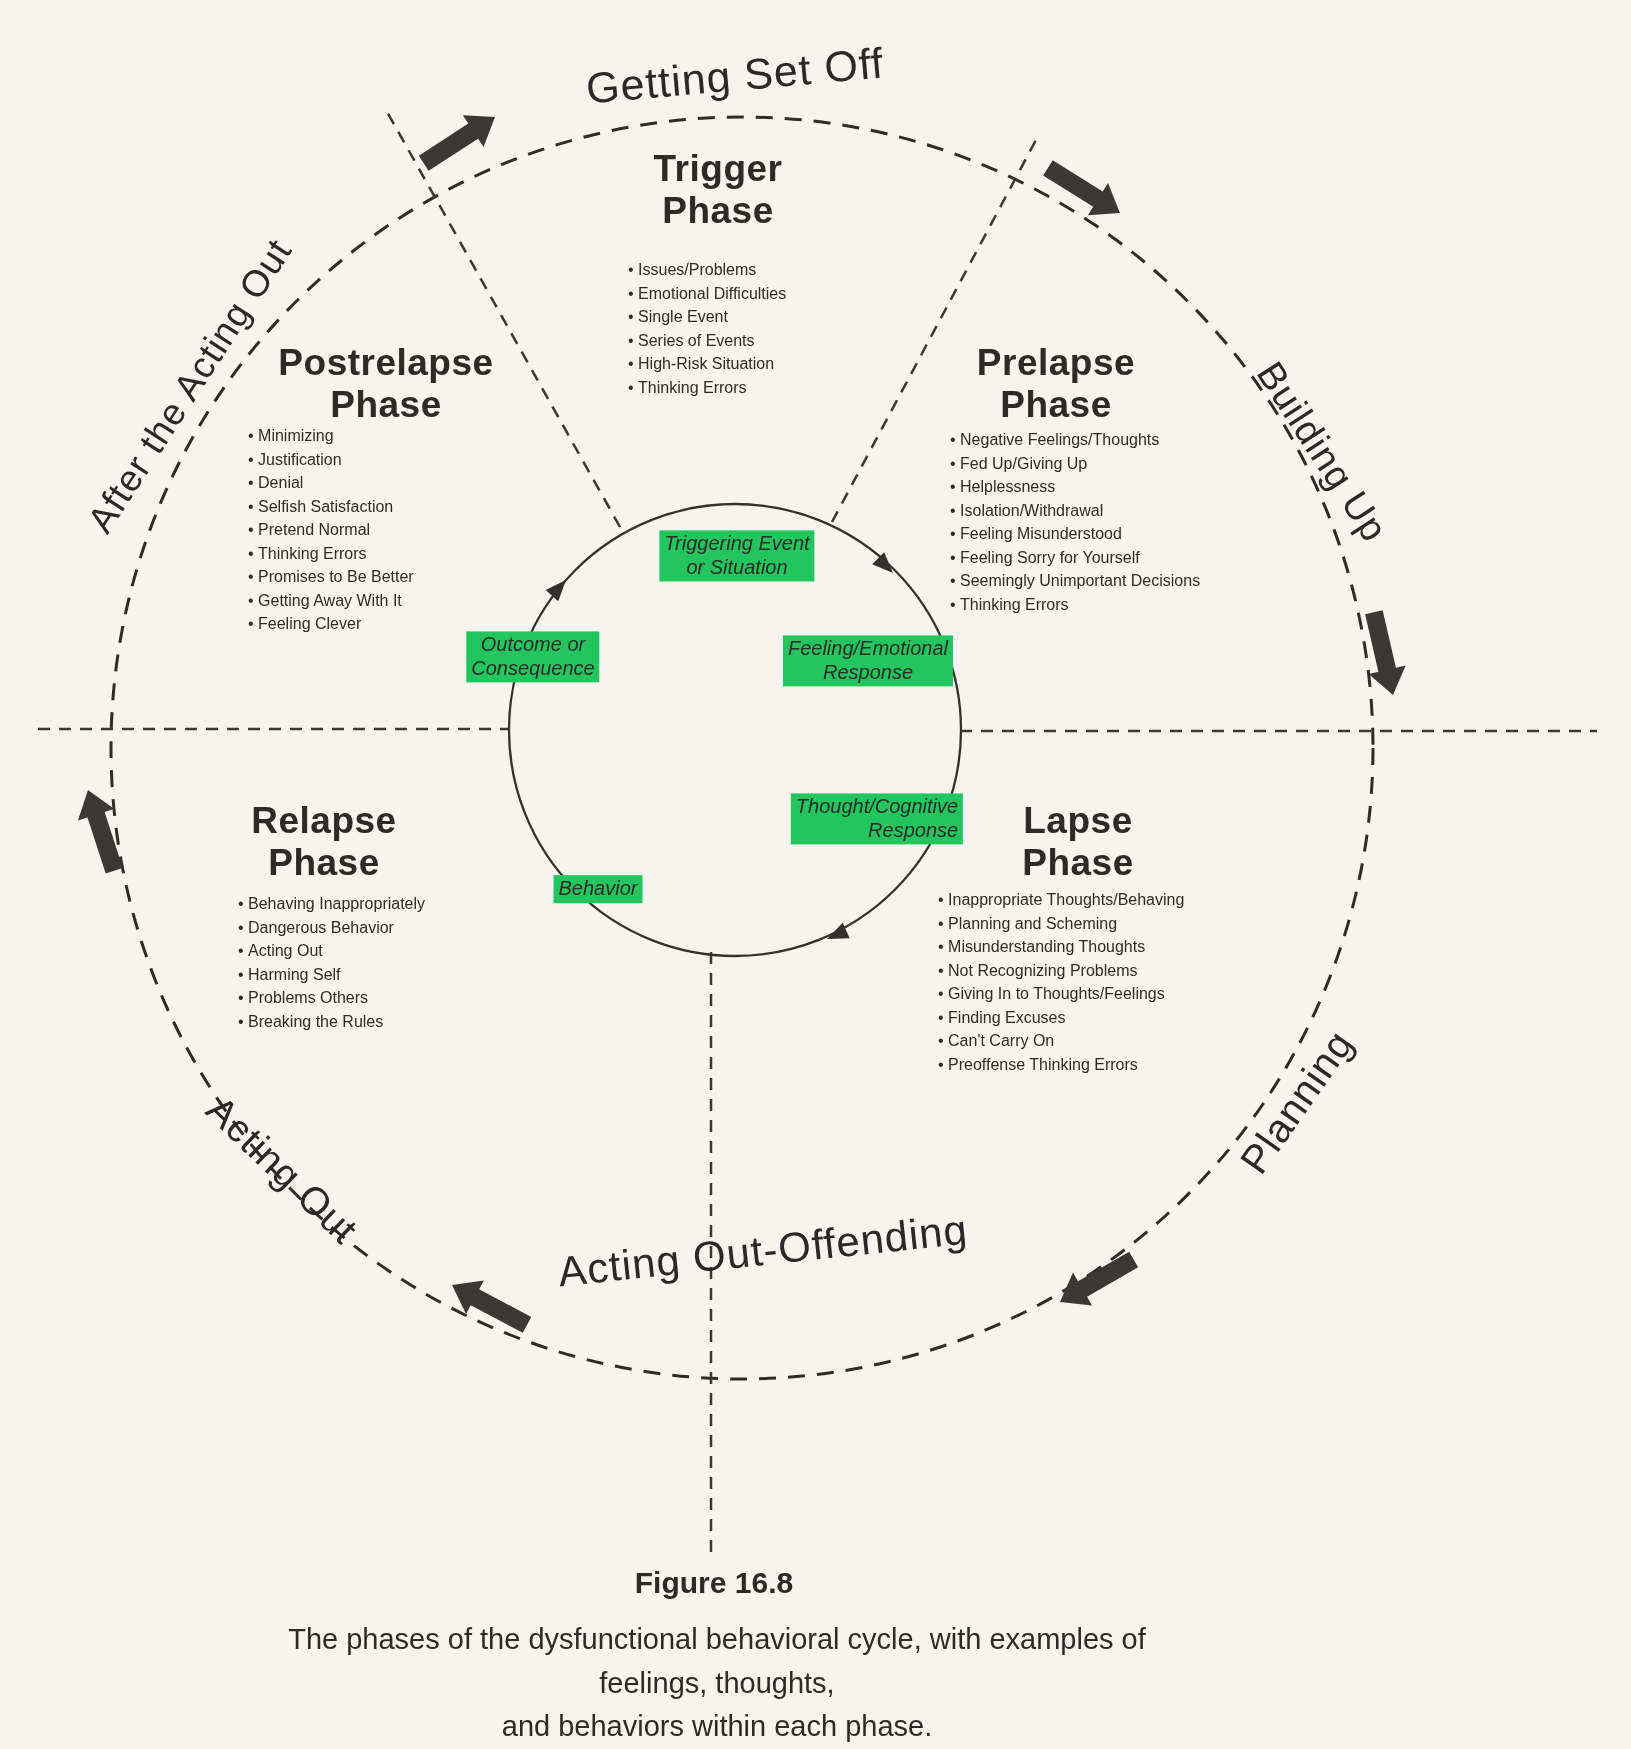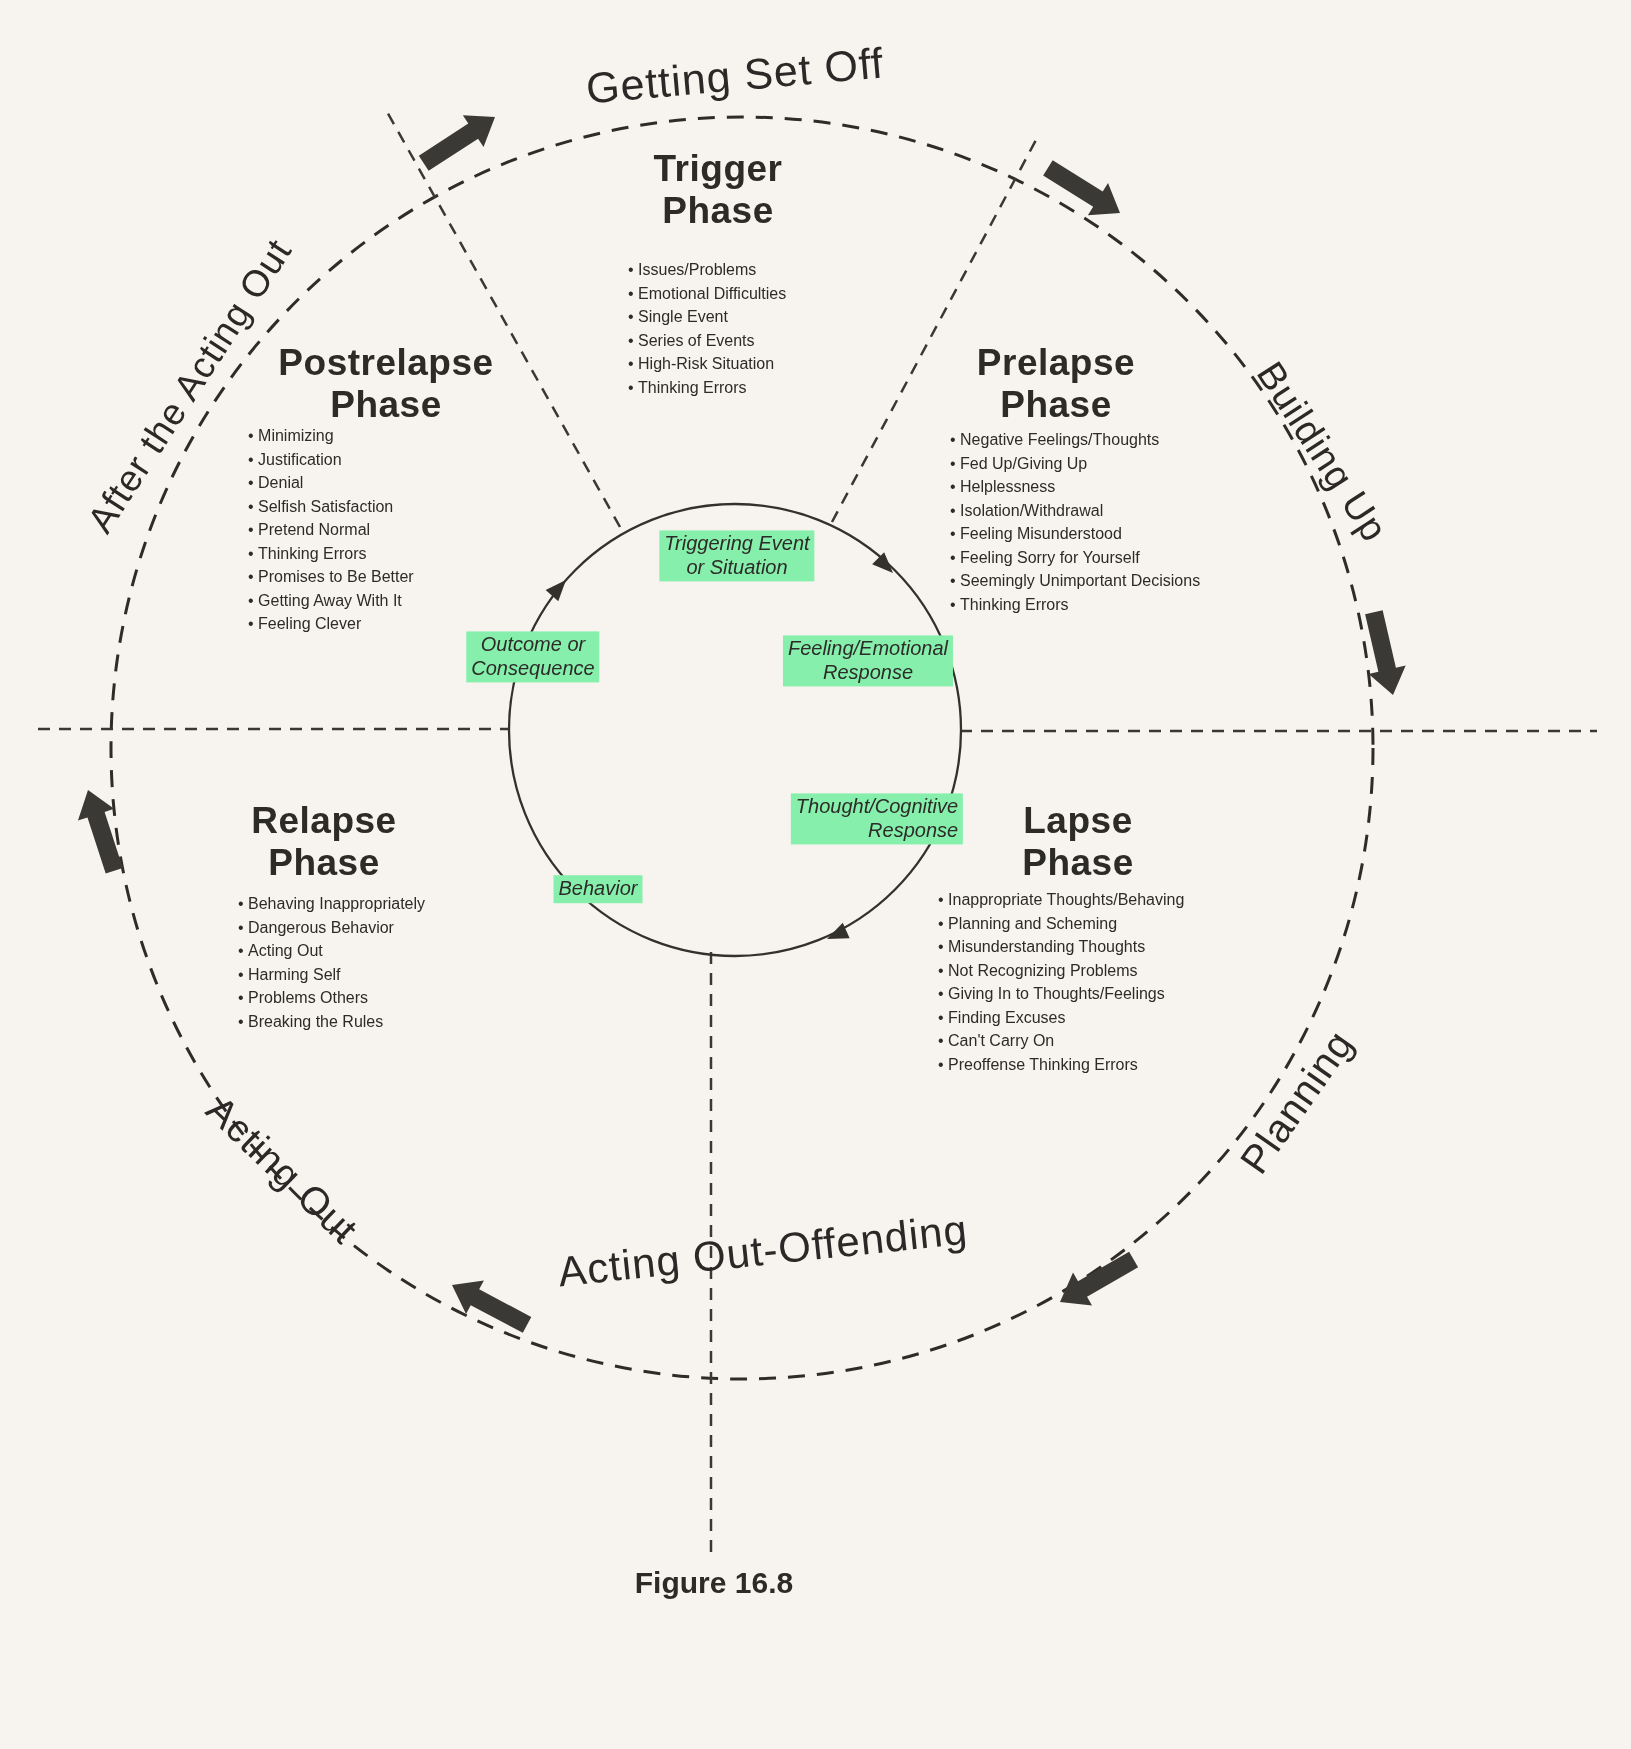--- a/index.html
+++ b/index.html
@@ -46,21 +46,21 @@
     white-space: nowrap;
   }
   .phase-list li::before { content: "\2022\00a0"; }
   .inner-label {
     position: absolute;
     font-style: italic;
     font-size: 20px;
     line-height: 1.18;
     text-align: center;
     white-space: pre;
-    background: #86efac;
+    background: #22c55e;
     padding: 2px 5px;
     transform: translate(-50%, -50%);
     z-index: 3;
   }
   .figure-number {
     position: absolute;
     font-weight: bold;
     font-size: 30px;
     transform: translateX(-50%);
     z-index: 2;
@@ -179,14 +179,16 @@
 or Situation</div>
   <div class="inner-label" style="left:868px; top:661px;">Feeling/Emotional
 Response</div>
   <div class="inner-label" style="left:877px; top:819px;text-align:right;">Thought/Cognitive
 Response</div>
   <div class="inner-label" style="left:598px; top:889px;">Behavior</div>
   <div class="inner-label" style="left:533px; top:657px;">Outcome or
 Consequence</div>
 
   <div class="figure-number" style="left:714px; top:1566px;">Figure 16.8</div>
+  <div class="figure-caption" style="left:717px; top:1618px;">The phases of the dysfunctional behavioral cycle, with examples of feelings, thoughts,
+and behaviors within each phase.</div>
 
 </div>
 
 </body></html>

